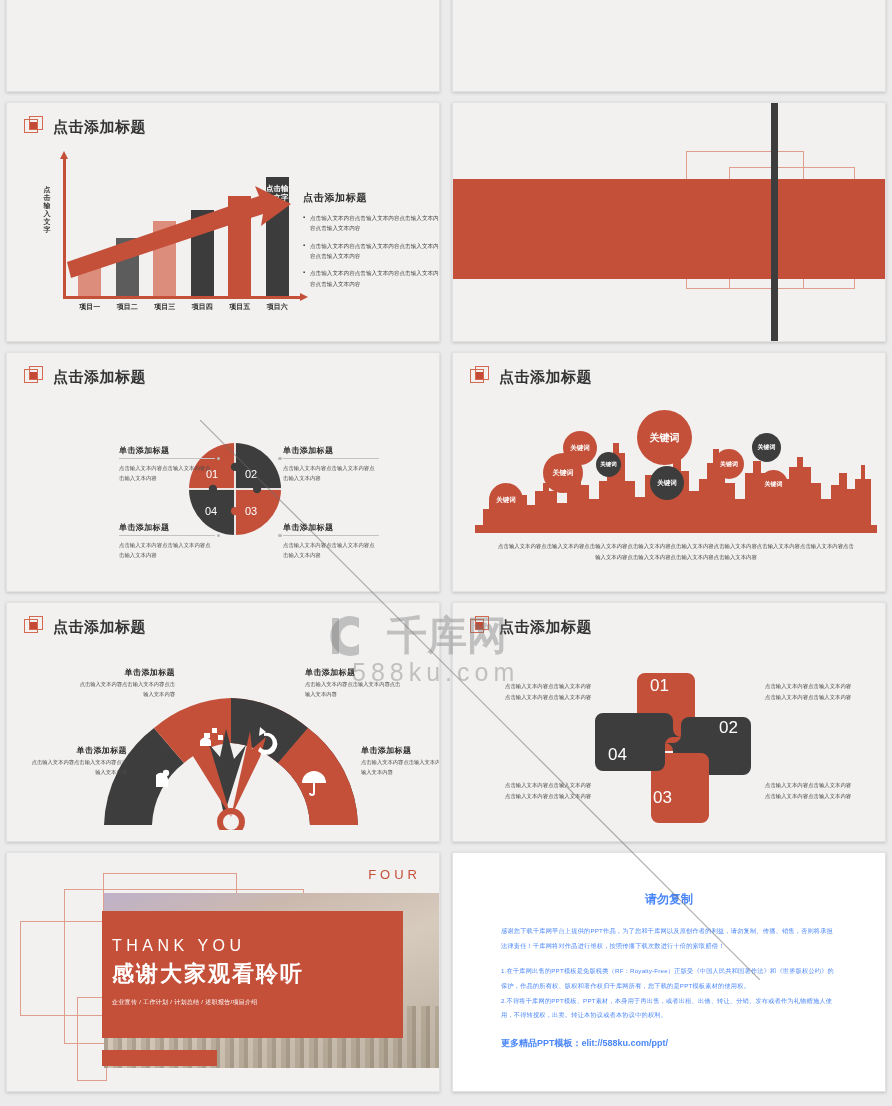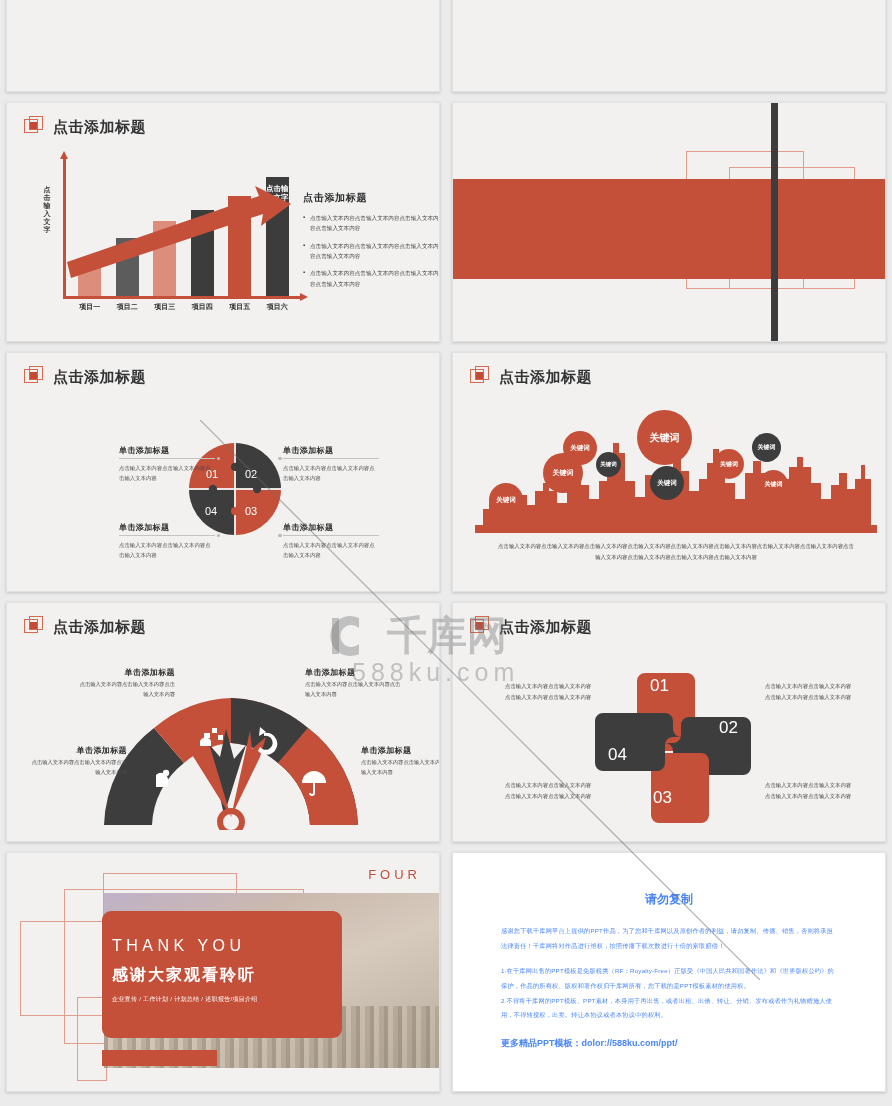--- a/index.html
+++ b/index.html
@@ -103,23 +103,23 @@
   .pin { position: absolute; left: 140px; top: 62px; width: 160px; height: 166px; }
   .pin-num { position: absolute; color: #fff; font-size: 17px; font-weight: 300; }
   .pl { position: absolute; width: 90px; font-size: 5.4px; line-height: 1.95; color: #444; }
 
   
   .ty-photo { position: absolute; left: 97px; top: 40px; width: 345px; height: 175px;
     background: linear-gradient(160deg,#bfb1c9 0%,#cbb9ae 25%,#d7cbbe 50%,#c8bdae 72%,#b6ada0 100%); }
   .ty-photo::after { content:""; position:absolute; left:0; bottom:0; width:100%; height:62px;
     background: repeating-linear-gradient(90deg, rgba(140,125,105,.55) 0 4px, rgba(200,188,170,.3) 4px 9px, rgba(165,150,130,.5) 9px 14px);
   }
-  .ty-card { position: absolute; left: 95px; top: 58px; width: 240px; height: 127px; background: #c4503a; color: #fff; padding: 26px 0 0 10px; border-radius: 9px; }
+  .ty-card { position: absolute; left: 95px; top: 58px; width: 301px; height: 127px; background: #c4503a; color: #fff; padding: 26px 0 0 10px; }
   .ty-en { font-size: 16px; letter-spacing: 4.5px; font-weight: 300; }
-  .ty-cn { font-size: 16px; font-weight: bold; letter-spacing: 2px; margin-top: 10px; }
+  .ty-cn { font-size: 22px; font-weight: bold; letter-spacing: 2px; margin-top: 4px; }
   .ty-tags { font-size: 6px; margin-top: 9px; letter-spacing: .3px; }
   .ty-bottom-bar { position: absolute; left: 95px; top: 197px; width: 115px; height: 16px; background: #c4503a; }
   .logo-txt { position: absolute; right: 18px; top: 14px; color: #c4503a; font-size: 13px; letter-spacing: 4px; font-weight: 300; }
 
   
   .cp { position: absolute; inset: 0; background: #fff; padding: 38px 48px 0; color: #4a86f7; }
   .cp h3 { text-align: center; font-size: 12px; font-weight: bold; margin-bottom: 16px; }
   .cp p { font-size: 6.2px; line-height: 2.4; letter-spacing: .2px; }
   .cp .gap { height: 10px; }
   .cp .more { font-size: 9px; font-weight: bold; margin-top: 14px; }
@@ -435,21 +435,21 @@
     </div>
 
     <div class="cell">
       <div class="slide">
         <div class="cp">
           <h3>请勿复制</h3>
           <p>感谢您下载千库网平台上提供的PPT作品，为了您和千库网以及原创作者的利益，请勿复制、传播、销售，否则将承担法律责任！千库网将对作品进行维权，按照传播下载次数进行十倍的索取赔偿！</p>
           <div class="gap"></div>
           <p>1.在千库网出售的PPT模板是免版税类（RF：Royalty-Free）正版受《中国人民共和国著作法》和《世界版权公约》的保护，作品的所有权、版权和著作权归千库网所有，您下载的是PPT模板素材的使用权。</p>
           <p>2.不得将千库网的PPT模板、PPT素材，本身用于再出售，或者出租、出借、转让、分销、发布或者作为礼物赠施人使用，不得转授权，出卖。转让本协议或者本协议中的权利。</p>
-          <div class="more">更多精品PPT模板：dolor://588ku.com/ppt/</div>
+          <div class="more">更多精品PPT模板：elit://588ku.com/ppt/</div>
         </div>
       </div>
     </div>
 
   </div>
 
   <div class="wm">
     <svg class="wm-line" viewBox="0 0 560 560">
       <line x1="0" y1="0" x2="560" y2="560" stroke="rgba(110,110,110,.55)" stroke-width="1.2"></line>
     </svg>

